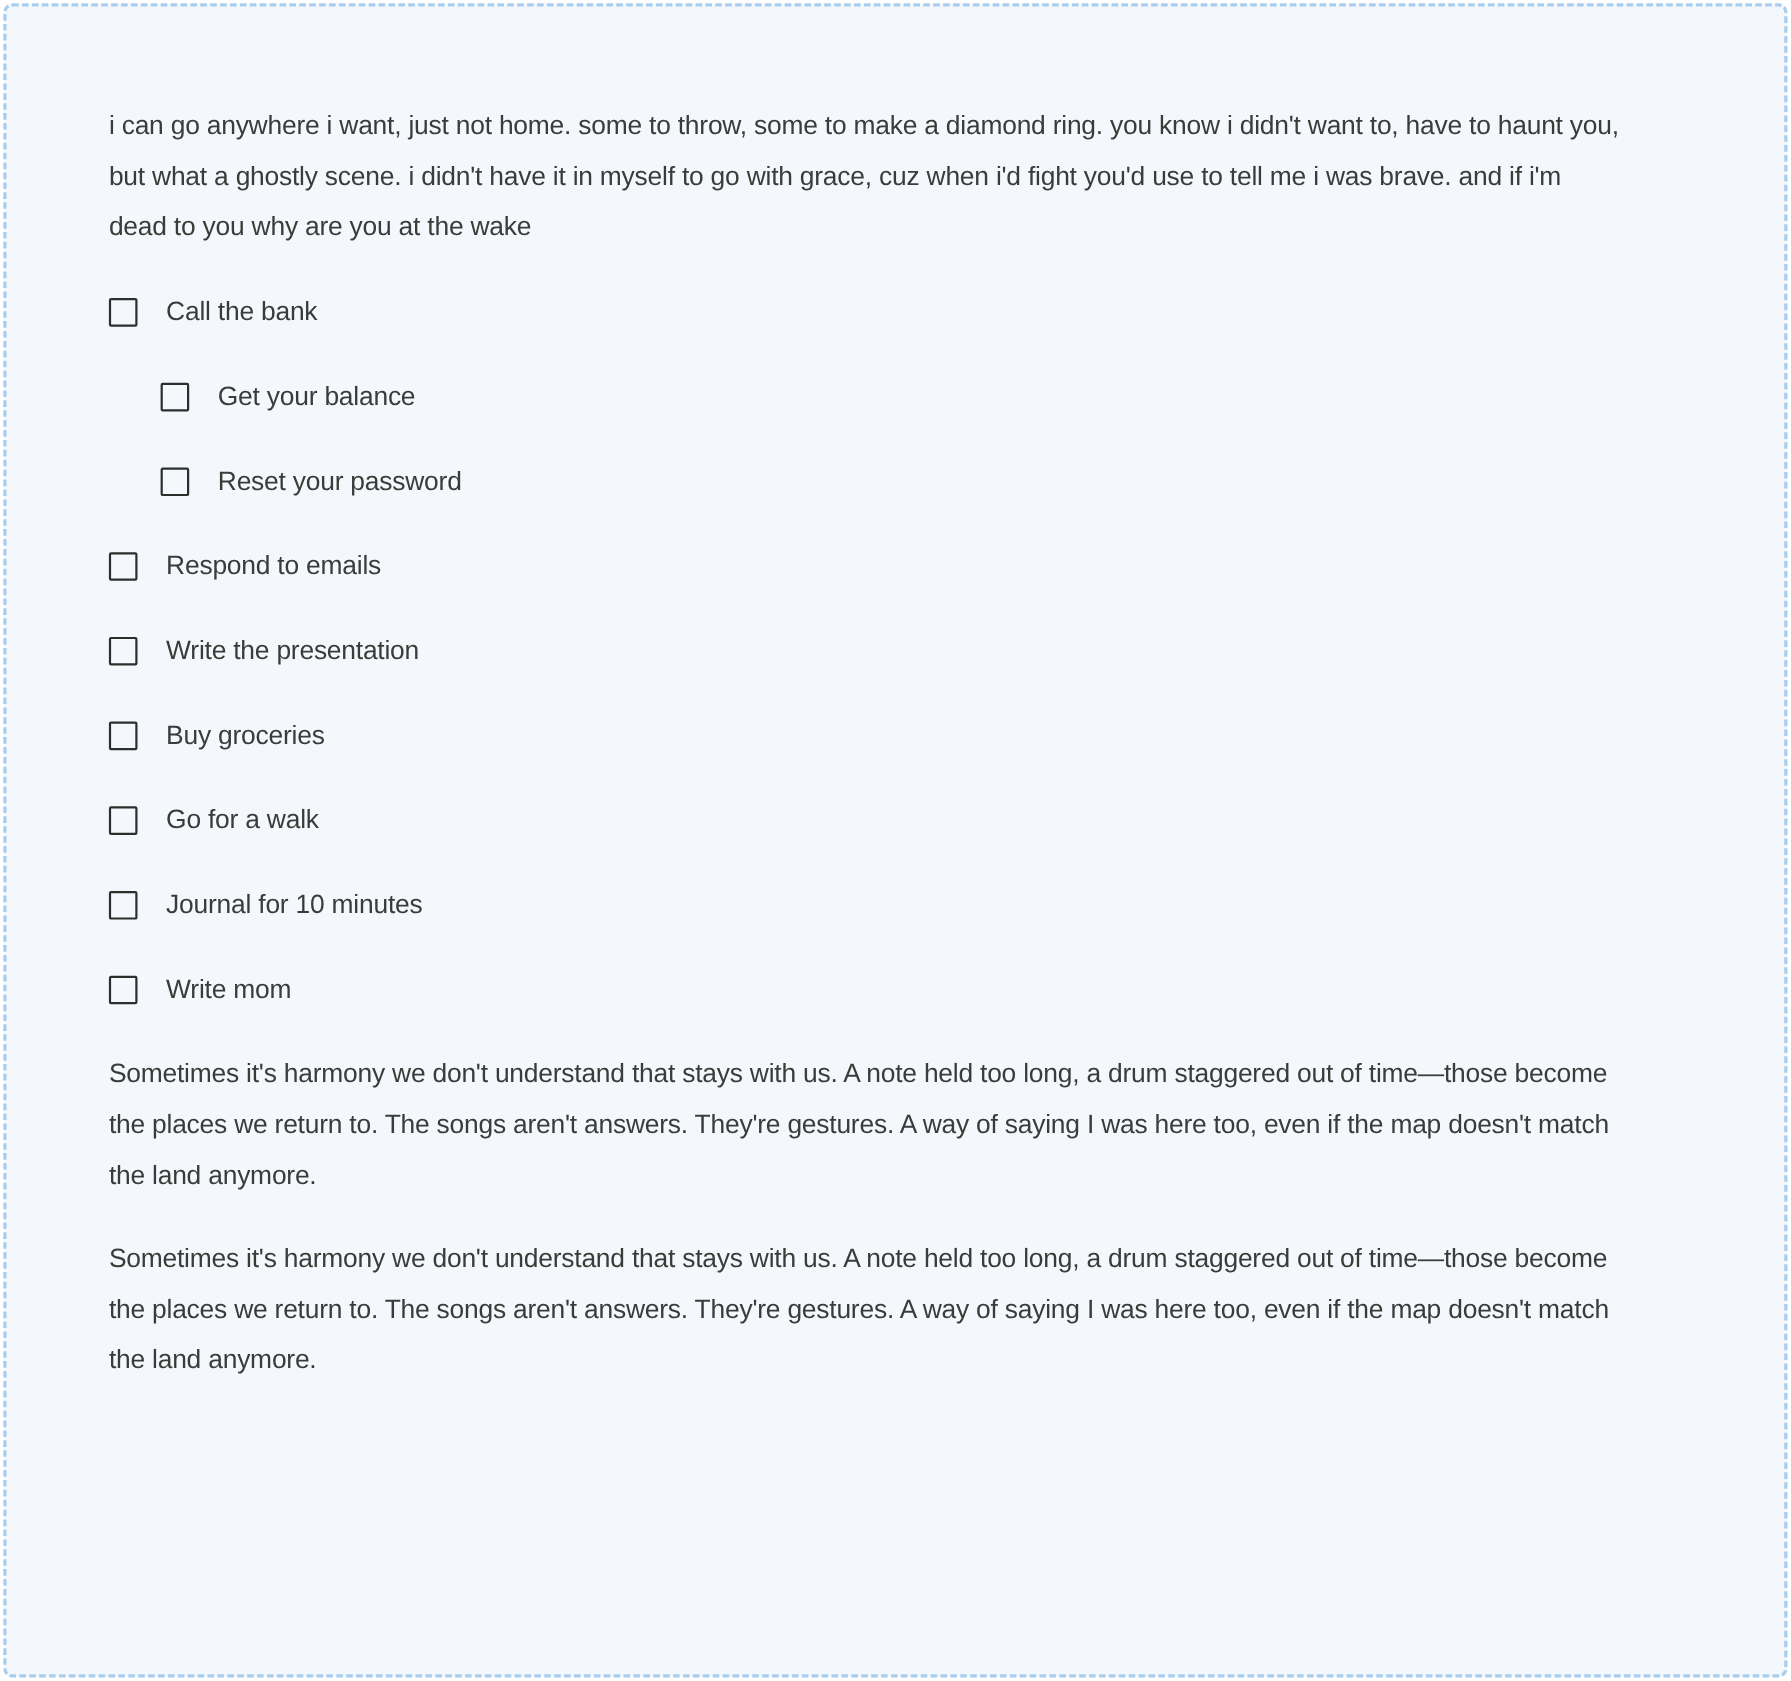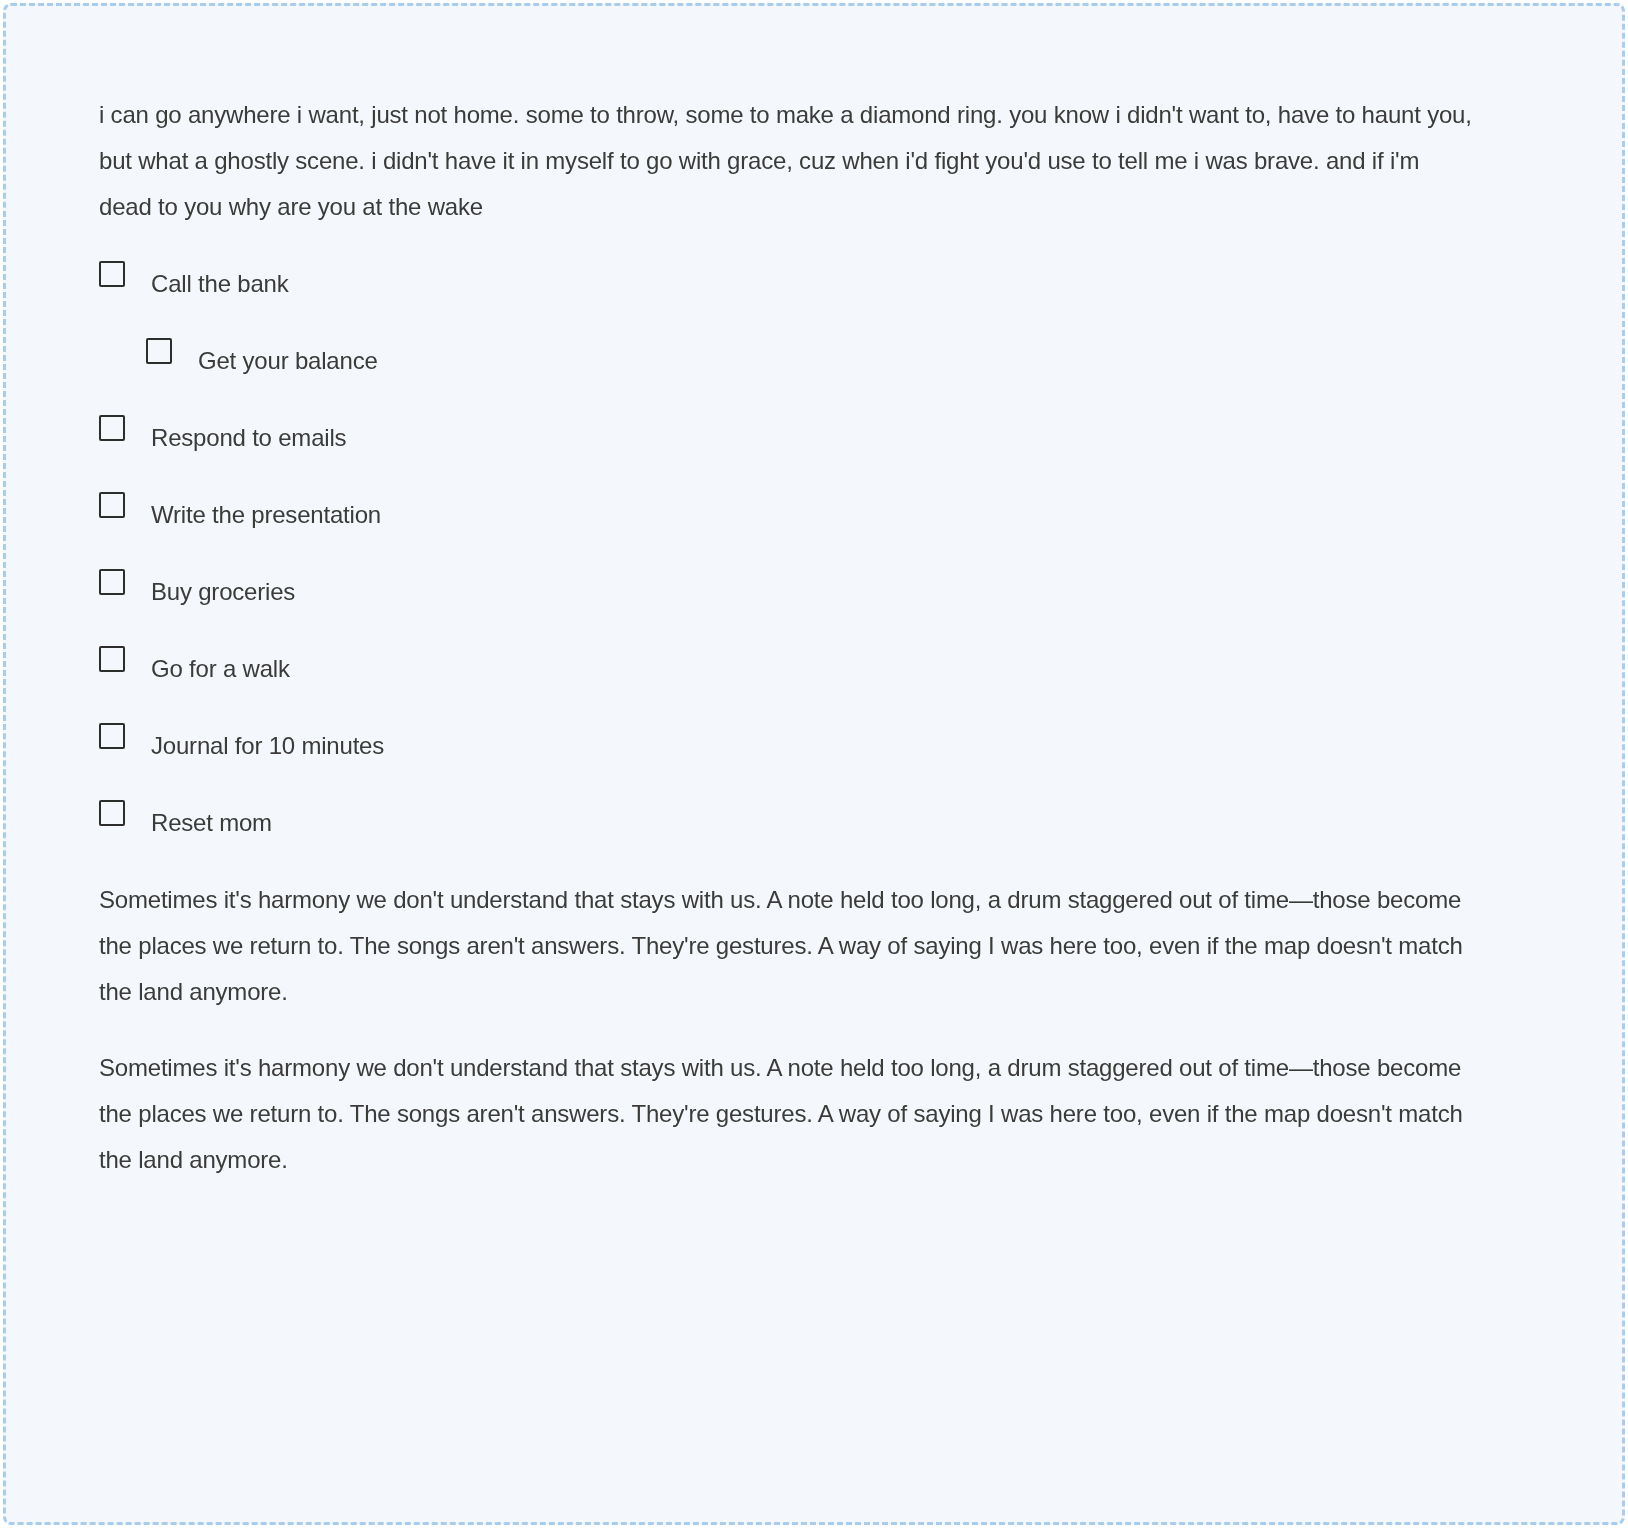--- a/index.html
+++ b/index.html
@@ -31,20 +31,21 @@
     letter-spacing: -0.2px;
   }
   .para {
     margin: 30px 0;
   }
   .checklist {
     margin: 0;
   }
   .check-row {
     display: flex;
+    align-items: center;
     gap: 26px;
     margin: 31px 0;
     line-height: 46px;
   }
   .check-row.indent {
     padding-left: 47px;
   }
   .checkbox {
     flex: none;
     width: 22px;
@@ -71,20 +72,24 @@
       <div class="check-row">
         <span class="checkbox"></span>
         <span class="check-label">Call the bank</span>
       </div>
 
       <div class="check-row indent">
         <span class="checkbox"></span>
         <span class="check-label">Get your balance</span>
       </div>
 
+      <div class="check-row indent">
+        <span class="checkbox"></span>
+        <span class="check-label">Reset your password</span>
+      </div>
 
       <div class="check-row">
         <span class="checkbox"></span>
         <span class="check-label">Respond to emails</span>
       </div>
 
 
       <div class="check-row">
         <span class="checkbox"></span>
         <span class="check-label">Write the presentation</span>
@@ -100,21 +105,21 @@
         <span class="check-label">Go for a walk</span>
       </div>
 
       <div class="check-row">
         <span class="checkbox"></span>
         <span class="check-label">Journal for 10 minutes</span>
       </div>
 
       <div class="check-row">
         <span class="checkbox"></span>
-        <span class="check-label">Reset mom</span>
+        <span class="check-label">Write mom</span>
       </div>
 
     </div>
 
     <p class="para">Sometimes it's harmony we don't understand that stays with us. A note held too long, a drum staggered out of time—those become the places we return to. The songs aren't answers. They're gestures. A way of saying I was here too, even if the map doesn't match the land anymore.</p>
 
     <p class="para">Sometimes it's harmony we don't understand that stays with us. A note held too long, a drum staggered out of time—those become the places we return to. The songs aren't answers. They're gestures. A way of saying I was here too, even if the map doesn't match the land anymore.</p>
 
   </div>
 </div>

